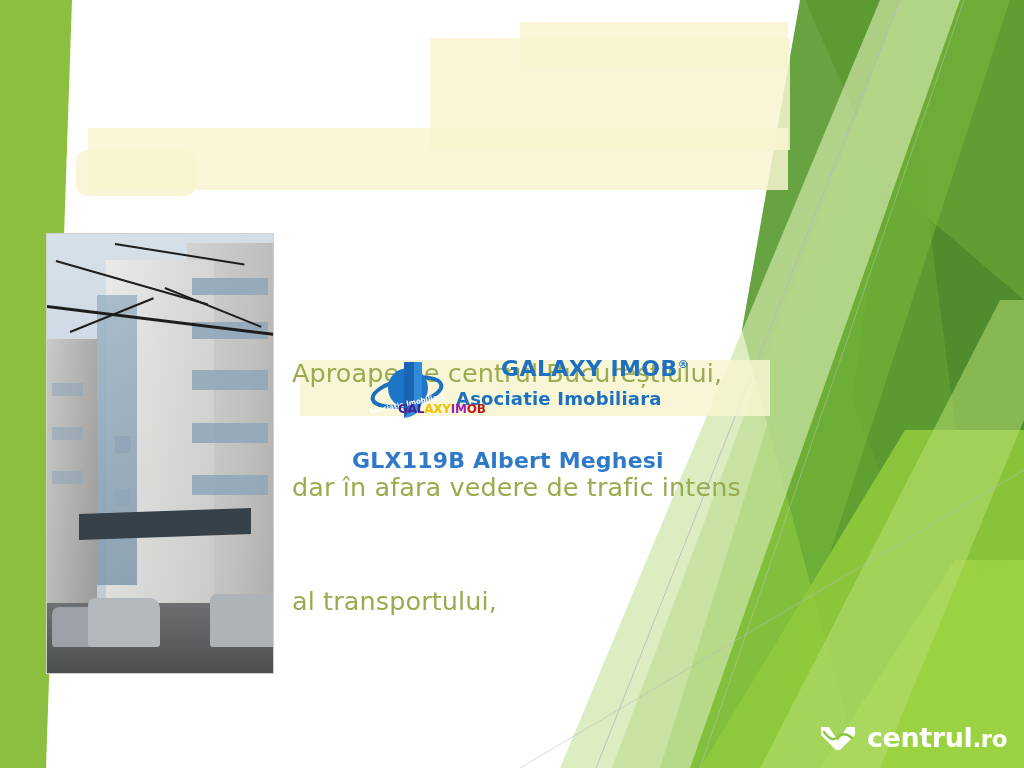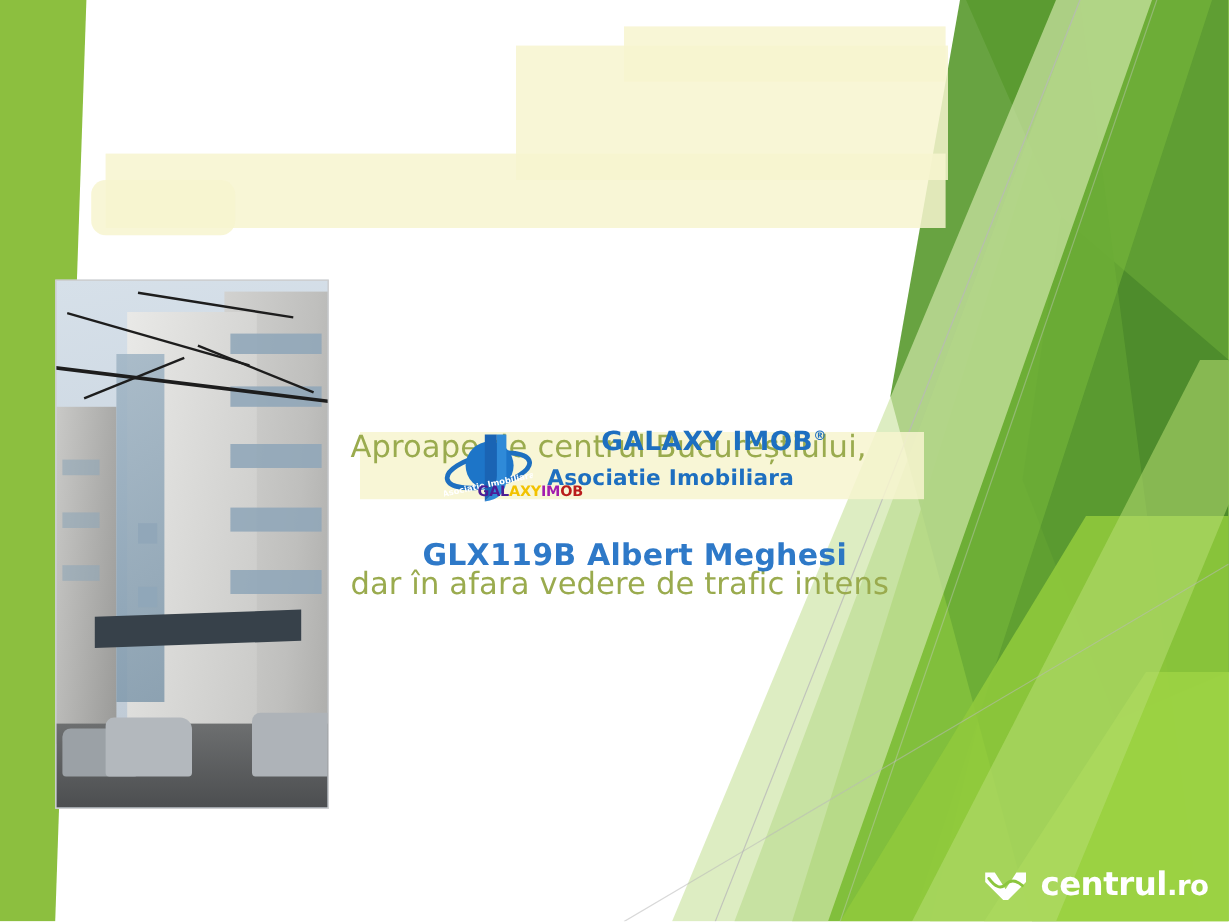--- a/index.html
+++ b/index.html
@@ -55,21 +55,21 @@
   #logo .sub{position:absolute;left:86px;top:36px;
       color:#1d6fc0;font-weight:bold;font-size:18px;letter-spacing:.2px;
       font-family:"DejaVu Sans",sans-serif;white-space:nowrap;}
   #logo .tiny{position:absolute;left:2px;top:50px;font-size:12px;font-weight:bold;
       letter-spacing:-.2px;font-family:"DejaVu Sans",sans-serif;white-space:nowrap;}
   #logo .tiny .a{color:#4c1d95;margin-left:26px;} #logo .tiny .b{color:#f2c200;}
   #logo .tiny .c{color:#a21caf;} #logo .tiny .d{color:#b91c1c;}
 
   
   #agent{position:absolute;left:352px;top:448px;
-      color:#1f6fc4;font-weight:bold;font-size:25px;letter-spacing:.2px;
+      color:#1f6fc4;font-weight:bold;font-size:22px;letter-spacing:.2px;
       font-family:"DejaVu Sans",sans-serif;white-space:nowrap;opacity:.93;}
 
   
   #wm{position:absolute;left:818px;top:722px;display:flex;align-items:center;gap:9px;}
   #wm .txt{color:#ffffff;font-size:27px;font-weight:bold;letter-spacing:-.4px;
            font-family:"DejaVu Sans",sans-serif;}
   #wm .txt .dom{font-size:23px;}
 </style>
 </head>
 <body>
@@ -126,20 +126,21 @@
     <div class="canopy"></div>
     <div class="ground"></div>
     <div class="car" style="left:2%;width:28%;height:9%"></div>
     <div class="car" style="left:18%;width:32%;height:11%;background:#b3b8bd"></div>
     <div class="car" style="left:72%;width:34%;height:12%;background:#aeb3b8"></div>
   </div>
 
   <div id="copy">
     <span class="l">Aproape de centrul Bucureștiului,</span>
     <span class="l">dar în afara vedere de trafic intens</span>
+    <span class="l">al transportului,</span>
     
     
     
   </div>
 
   <div id="logo">
     <svg class="mark" viewBox="0 0 74 72">
       <ellipse cx="37" cy="38" rx="35" ry="13" fill="none" stroke="#1d6fc0" stroke-width="4" transform="rotate(-12 37 38)"></ellipse>
       <circle cx="38" cy="34" r="20" fill="#1d75c8"></circle>
       <path d="M34 8 L52 8 L52 44 Q52 62 34 64 Q44 56 44 42 L44 8 Z" fill="#2f8ad8"></path>

